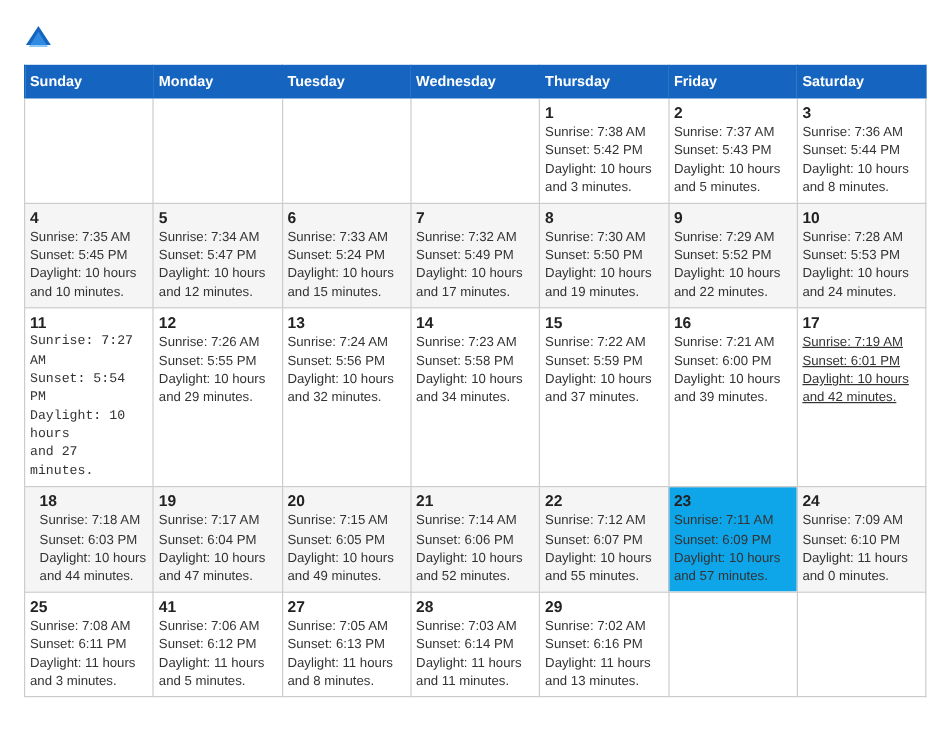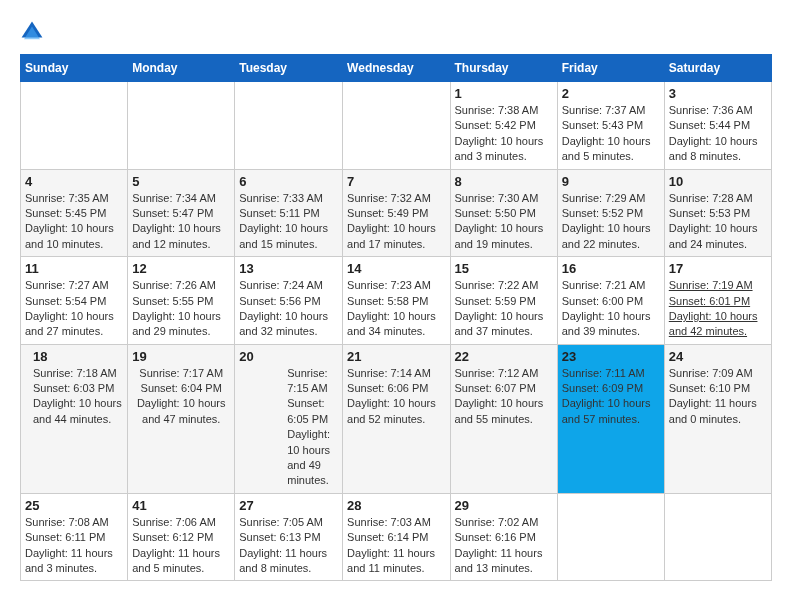--- a/index.html
+++ b/index.html
@@ -140,21 +140,21 @@
         <td style="background: rgb(245, 245, 245);">
           <span class="day-number">5</span>
           <div class="day-info" style="white-space: pre-line;">Sunrise: 7:34 AM
 Sunset: 5:47 PM
 Daylight: 10 hours
 and 12 minutes.</div>
         </td>
         <td style="background: rgb(245, 245, 245);">
           <span class="day-number">6</span>
           <div class="day-info" style="white-space: pre-line;">Sunrise: 7:33 AM
-Sunset: 5:11 PM
+Sunset: 5:24 PM
 Daylight: 10 hours
 and 15 minutes.</div>
         </td>
         <td style="background: rgb(245, 245, 245);">
           <span class="day-number">7</span>
           <div class="day-info" style="white-space: pre-line;">Sunrise: 7:32 AM
 Sunset: 5:49 PM
 Daylight: 10 hours
 and 17 minutes.</div>
         </td>
@@ -176,21 +176,21 @@
           <span class="day-number">10</span>
           <div class="day-info" style="white-space: pre-line;">Sunrise: 7:28 AM
 Sunset: 5:53 PM
 Daylight: 10 hours
 and 24 minutes.</div>
         </td>
       </tr>
       <tr>
         <td>
           <span class="day-number">11</span>
-          <div class="day-info" style="white-space: pre-line;">Sunrise: 7:27 AM
+          <div class="day-info" style="white-space: pre-line; font-family: Liberation Mono, monospace;">Sunrise: 7:27 AM
 Sunset: 5:54 PM
 Daylight: 10 hours
 and 27 minutes.</div>
         </td>
         <td>
           <span class="day-number">12</span>
           <div class="day-info" style="white-space: pre-line;">Sunrise: 7:26 AM
 Sunset: 5:55 PM
 Daylight: 10 hours
 and 29 minutes.</div>
@@ -234,28 +234,28 @@
       <tr>
         <td style="background: rgb(245, 245, 245); padding-left: 12px;">
           <span class="day-number">18</span>
           <div class="day-info" style="white-space: pre-line;">Sunrise: 7:18 AM
 Sunset: 6:03 PM
 Daylight: 10 hours
 and 44 minutes.</div>
         </td>
         <td style="background: rgb(245, 245, 245);">
           <span class="day-number">19</span>
-          <div class="day-info" style="white-space: pre-line; text-align: center;">Sunrise: 7:17 AM
+          <div class="day-info" style="white-space: pre-line;">Sunrise: 7:17 AM
 Sunset: 6:04 PM
 Daylight: 10 hours
 and 47 minutes.</div>
         </td>
         <td style="background: rgb(245, 245, 245);">
           <span class="day-number">20</span>
-          <div class="day-info" style="white-space: pre-line; margin-left: 48px;">Sunrise: 7:15 AM
+          <div class="day-info" style="white-space: pre-line;">Sunrise: 7:15 AM
 Sunset: 6:05 PM
 Daylight: 10 hours
 and 49 minutes.</div>
         </td>
         <td style="background: rgb(245, 245, 245);">
           <span class="day-number">21</span>
           <div class="day-info" style="white-space: pre-line;">Sunrise: 7:14 AM
 Sunset: 6:06 PM
 Daylight: 10 hours
 and 52 minutes.</div>

